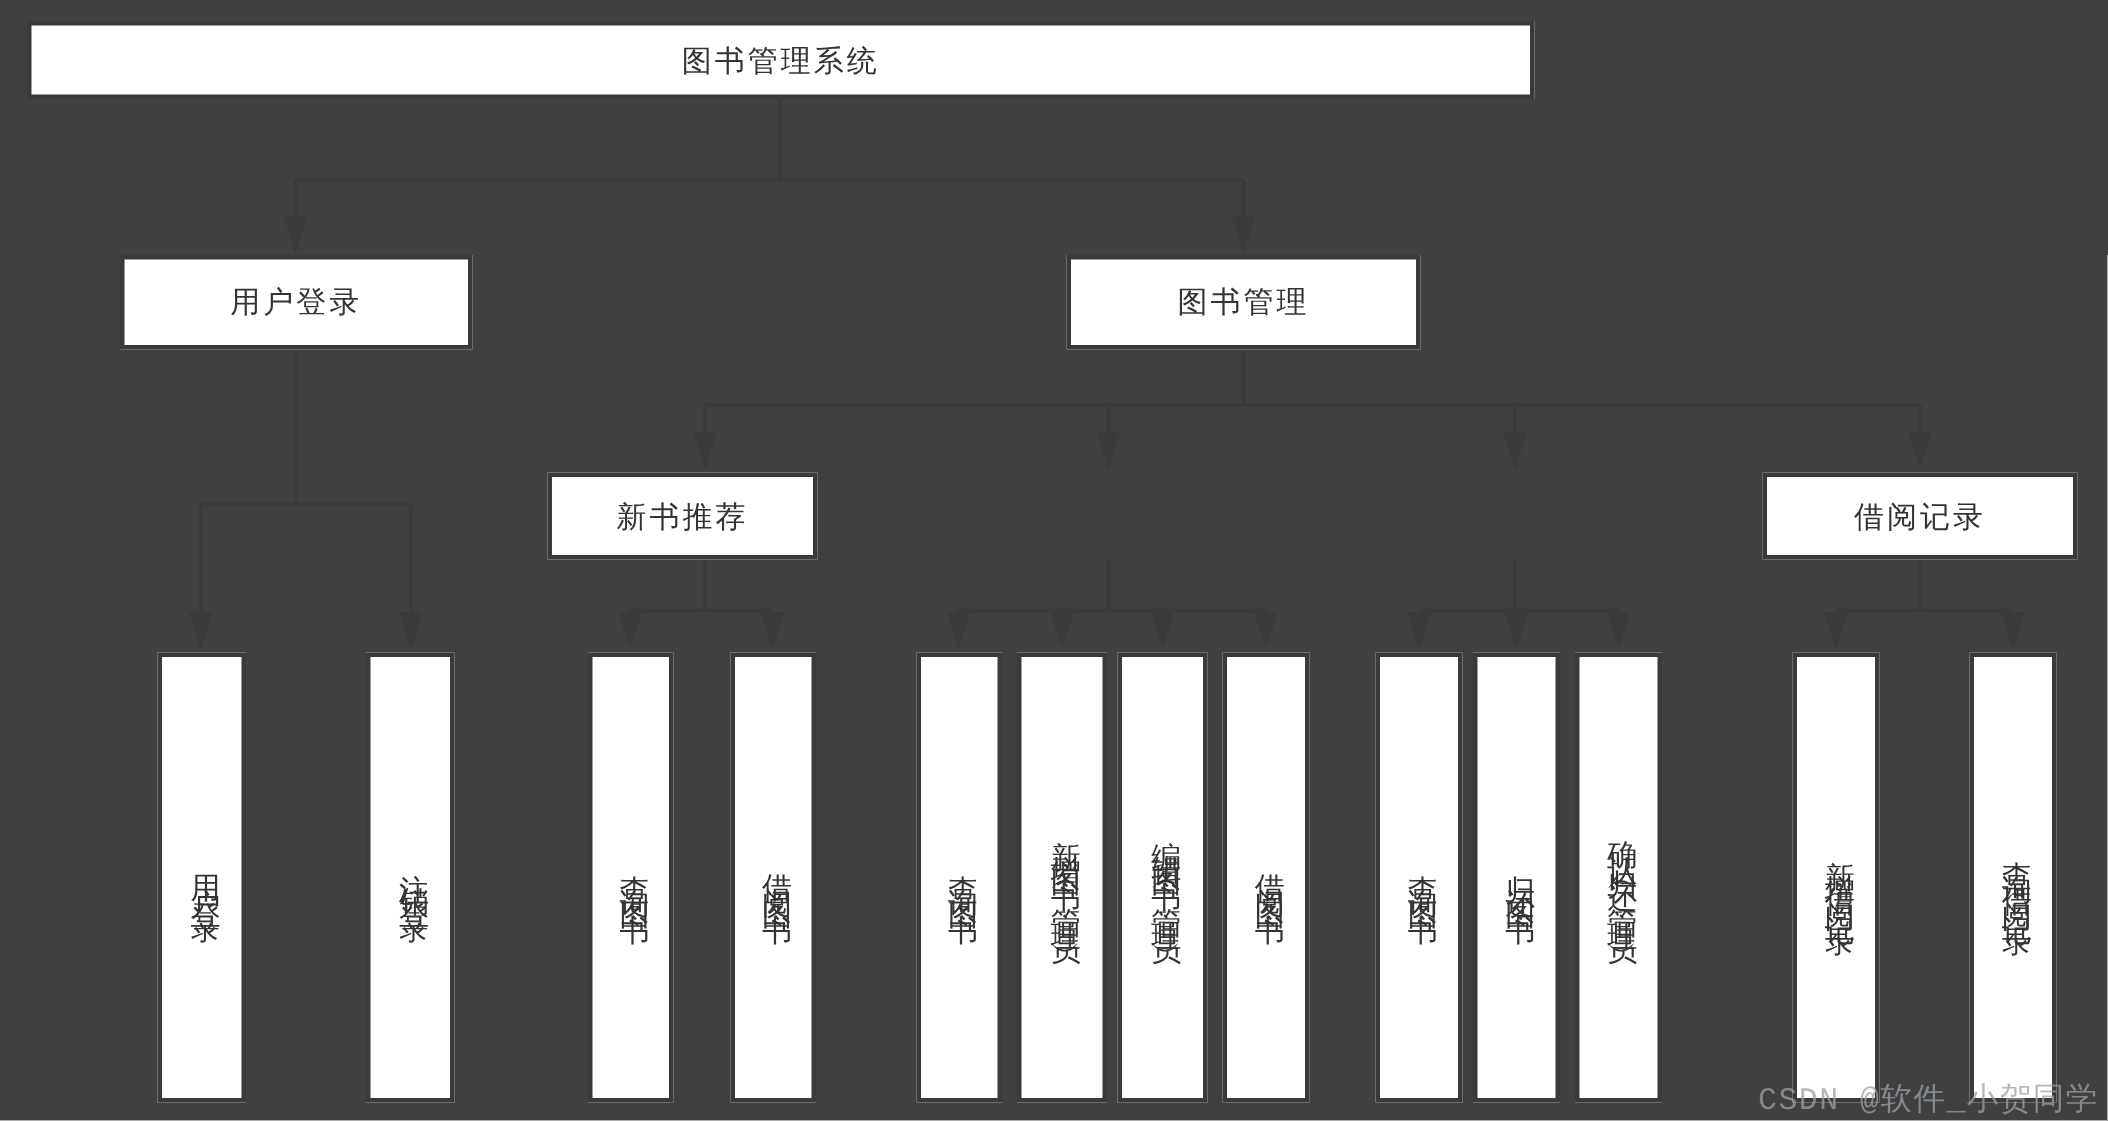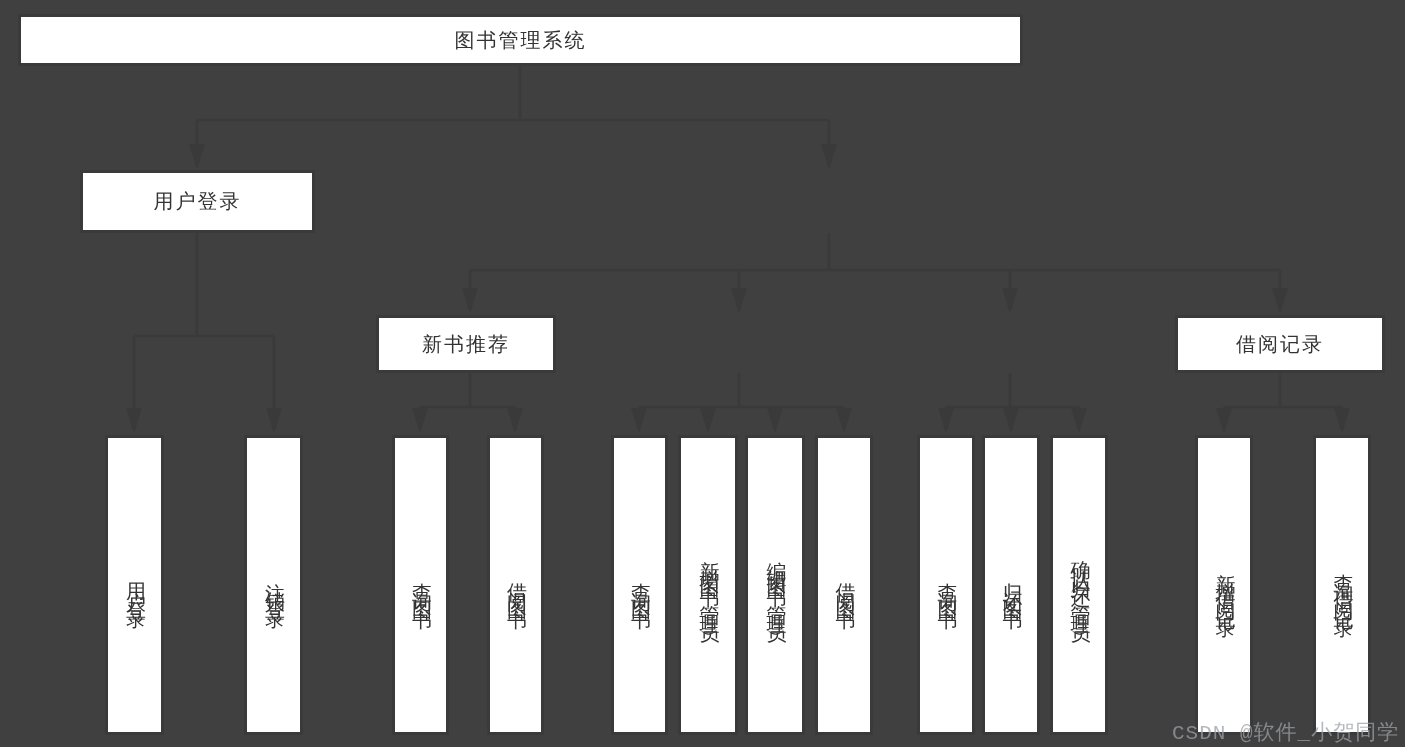--- a/index.html
+++ b/index.html
@@ -88,22 +88,23 @@
       <polygon points="1003,408 1019,408 1011,433"></polygon>
       <polygon points="1071,408 1087,408 1079,433"></polygon>
       <polygon points="1216,408 1232,408 1224,433"></polygon>
       <polygon points="1334,408 1350,408 1342,433"></polygon>
     </g>
   </svg>
 
   <div class="node h-node" style="left:18px;top:14px;width:1005px;height:52px">图书管理系统</div>
 
   <div class="node h-node" style="left:80px;top:170px;width:235px;height:63px">用户登录</div>
+  <div class="node h-node" style="left:711px;top:170px;width:236px;height:63px">图书管理</div>
 
-  <div class="node h-node" style="left:376px;top:315px;width:180px;height:58px">新书推荐</div>
+  <div class="node h-node" style="left:365px;top:315px;width:180px;height:58px">新书推荐</div>
   <div class="node h-node" style="left:1175px;top:315px;width:210px;height:58px">借阅记录</div>
 
   <div class="node v-node" style="left:105px;top:435px;width:59px;height:300px">用户登录</div>
   <div class="node v-node" style="left:244px;top:435px;width:59px;height:300px">注销登录</div>
 
   <div class="node v-node" style="left:392px;top:435px;width:57px;height:300px">查询图书</div>
   <div class="node v-node" style="left:487px;top:435px;width:57px;height:300px">借阅图书</div>
 
   <div class="node v-node" style="left:611px;top:435px;width:57px;height:300px">查询图书</div>
   <div class="node v-node" style="left:678px;top:435px;width:60px;height:300px">新增图书（管理员）</div>

